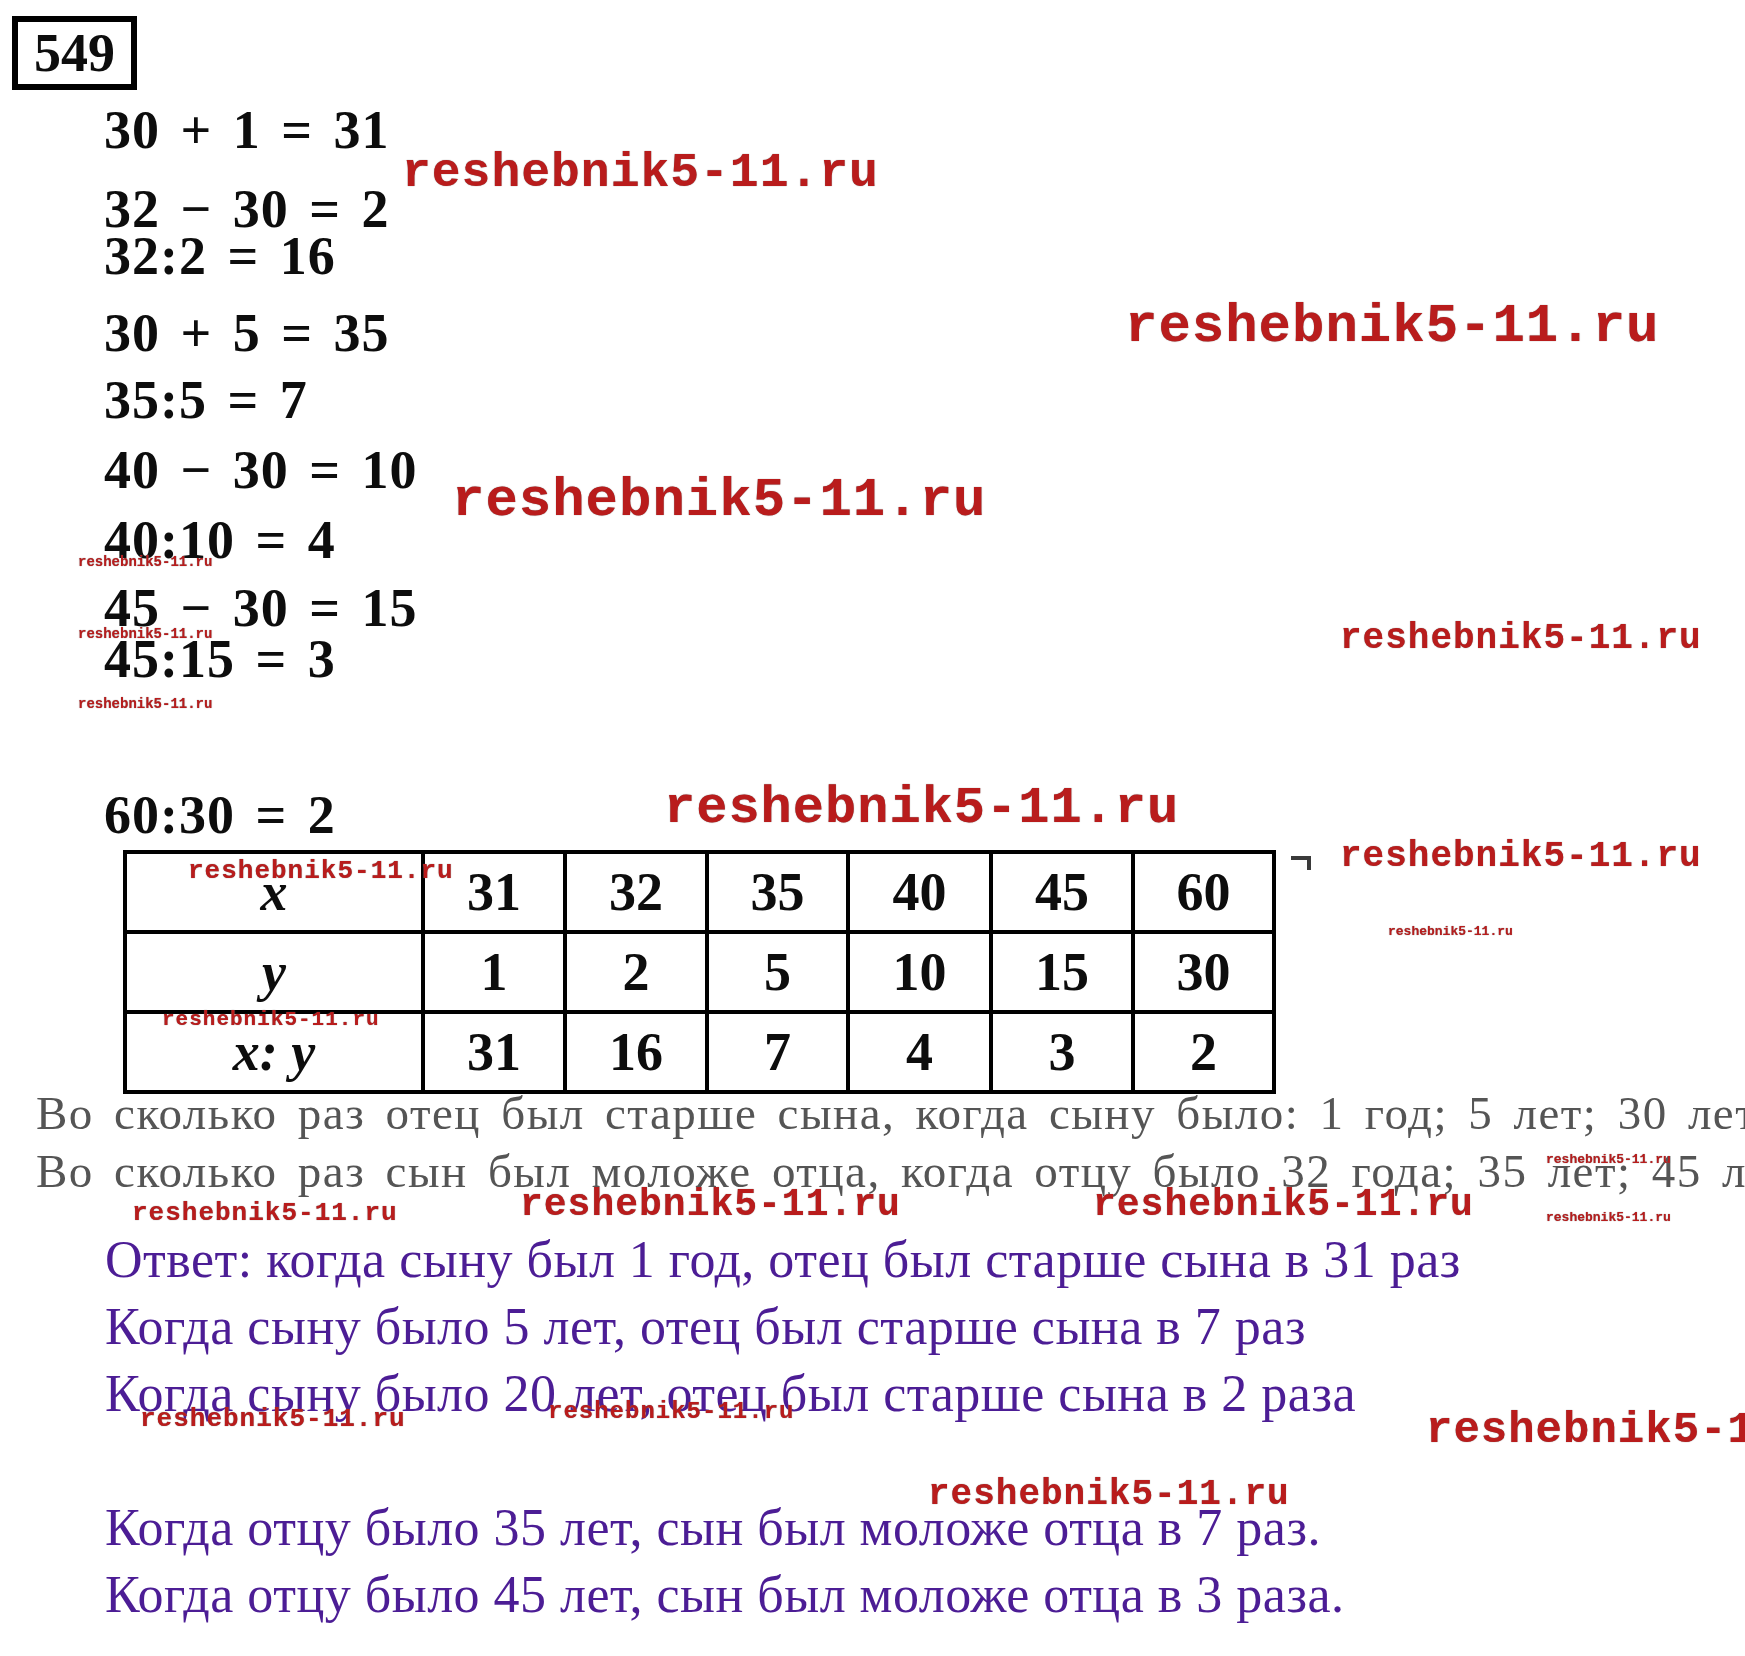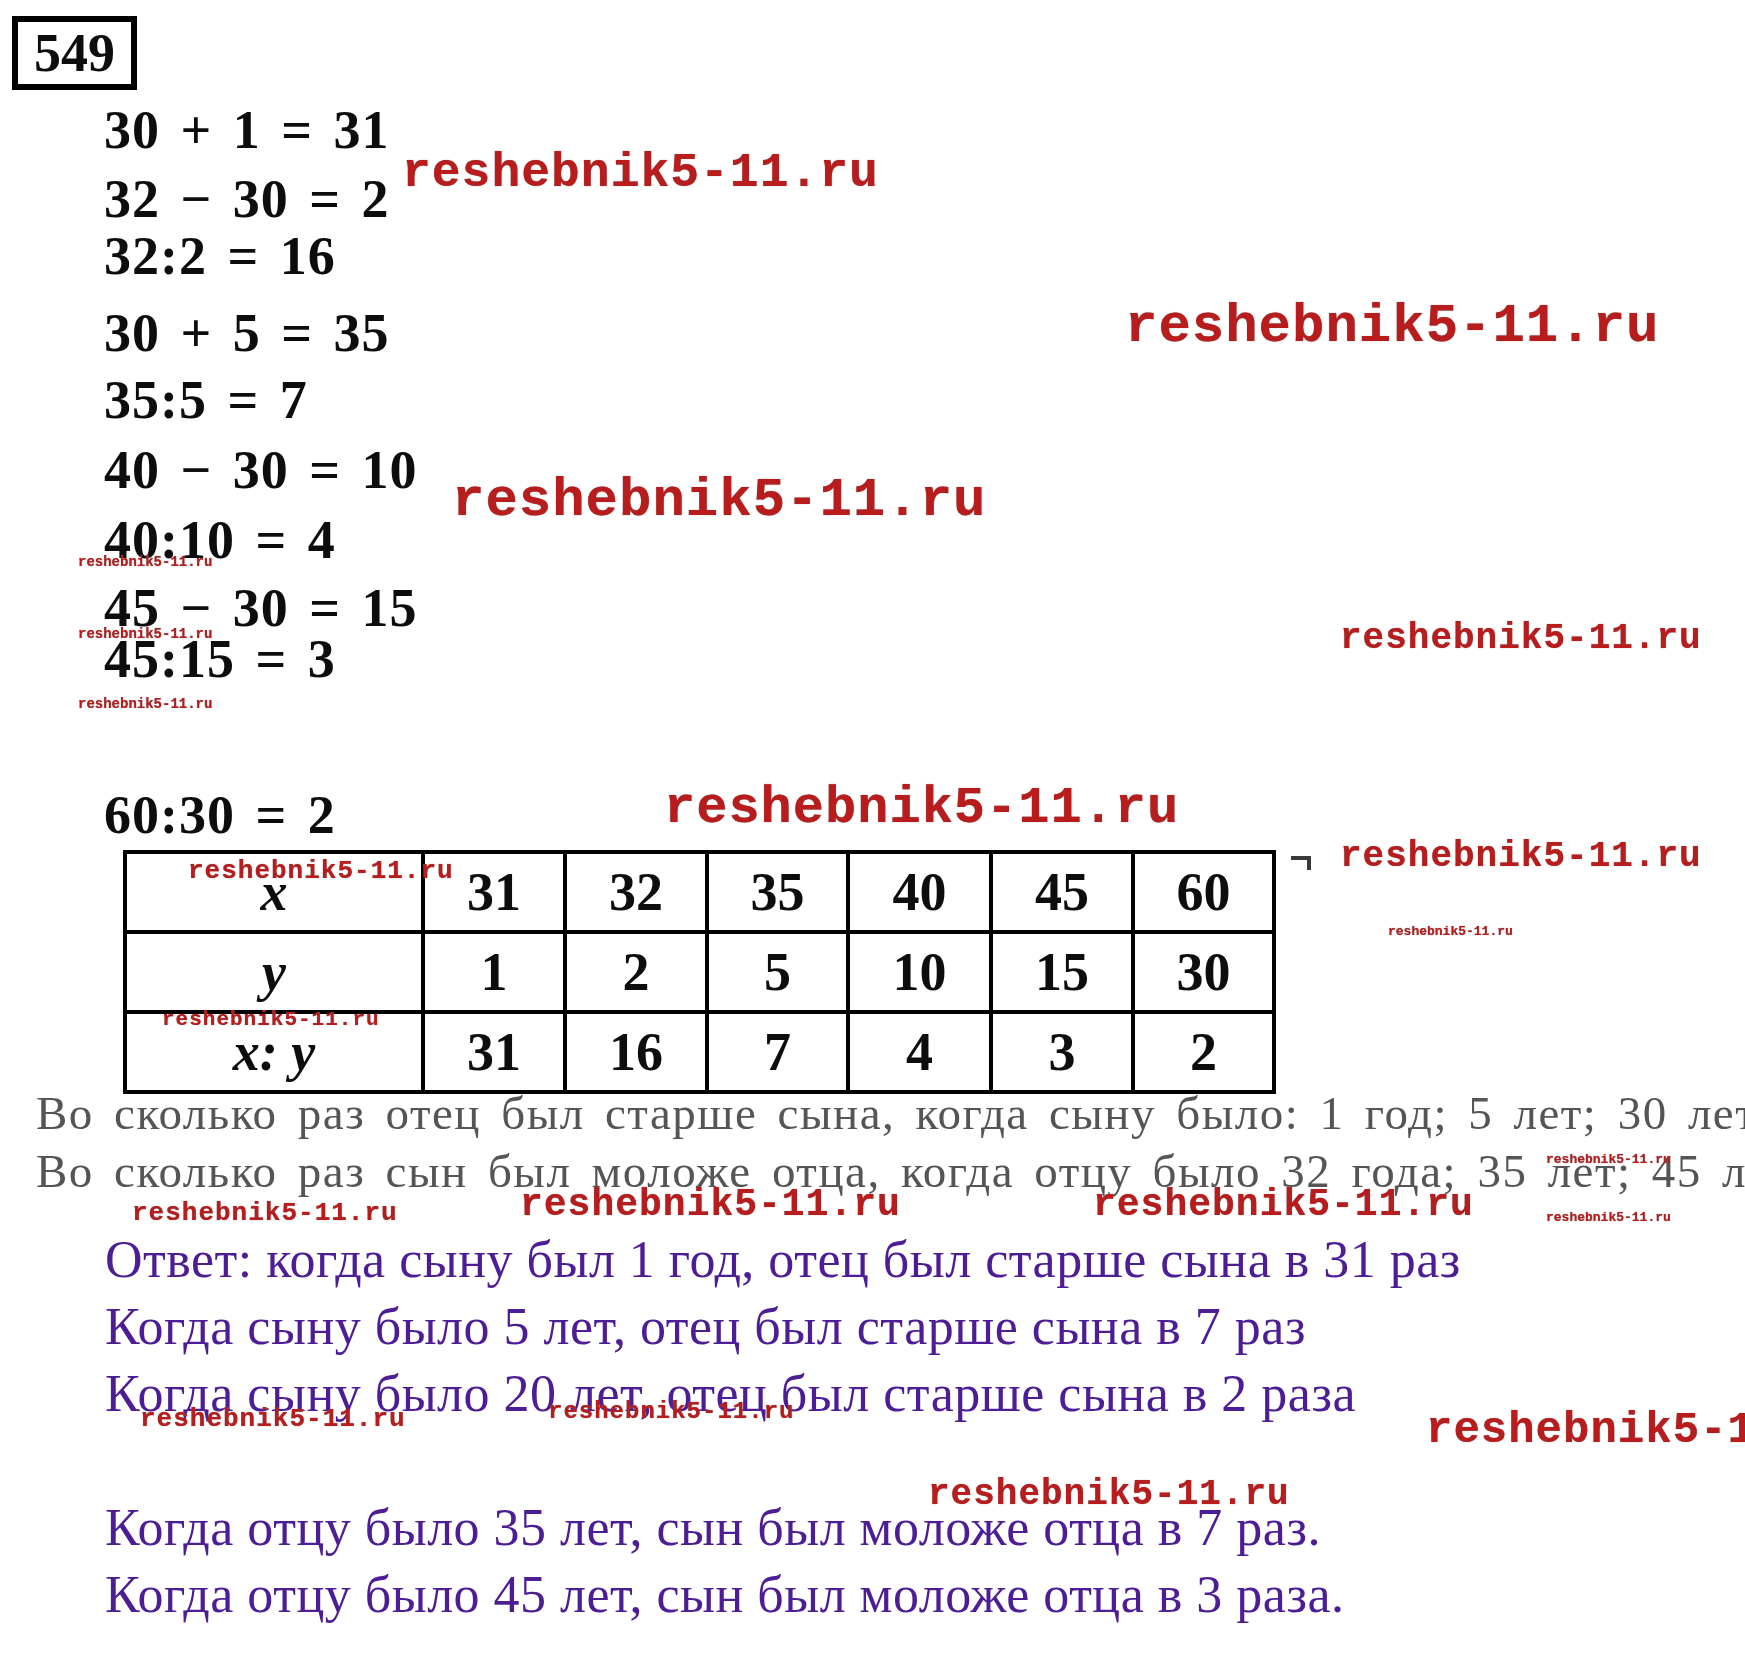--- a/index.html
+++ b/index.html
@@ -49,21 +49,21 @@
   }
 </style>
 </head>
 <body>
 
 <div id="canvas">
 
   <div class="numbox">549</div>
 
   <div class="eq" style="top:103px">30 + 1 = 31</div>
-  <div class="eq" style="top:172px">32 − 30 = 2</div>
+  <div class="eq" style="top:182px">32 − 30 = 2</div>
   <div class="eq" style="top:229px">32:2 = 16</div>
   <div class="eq" style="top:306px">30 + 5 = 35</div>
   <div class="eq" style="top:373px">35:5 = 7</div>
   <div class="eq" style="top:443px">40 − 30 = 10</div>
   <div class="eq" style="top:513px">40:10 = 4</div>
   <div class="eq" style="top:581px">45 − 30 = 15</div>
   <div class="eq" style="top:632px">45:15 = 3</div>
   <div class="eq" style="top:788px">60:30 = 2</div>
 
   <table class="rtable">

